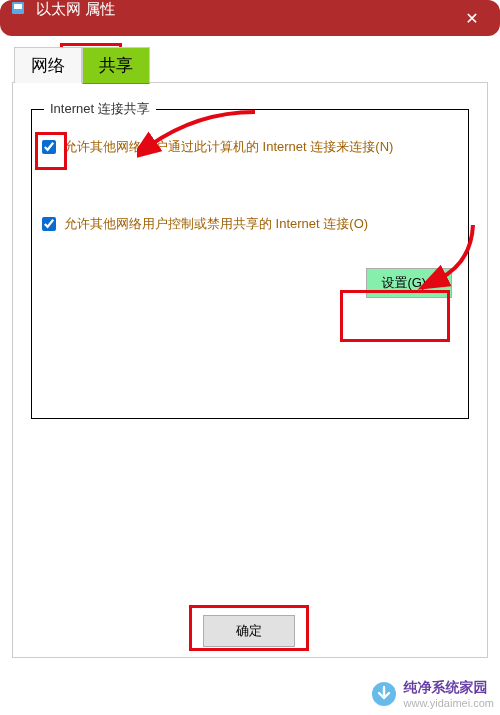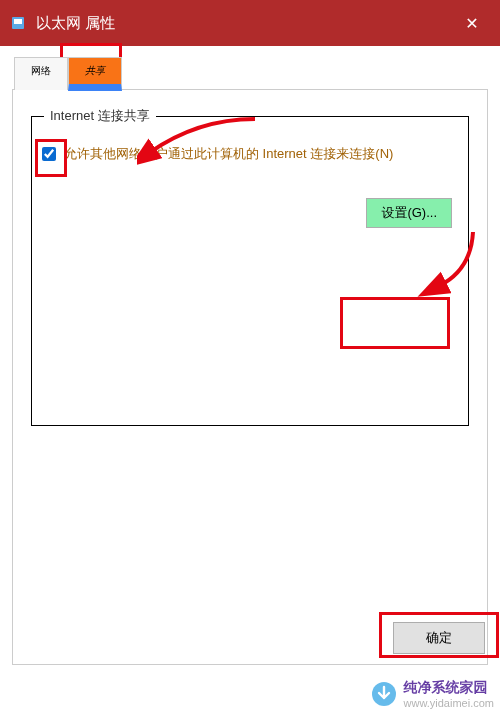--- a/index.html
+++ b/index.html
@@ -8,26 +8,27 @@
     padding: 0;
     width: 500px;
     height: 715px;
     font-family: "Microsoft YaHei", "Segoe UI", sans-serif;
     font-size: 13px;
     background: #fff;
     overflow: hidden;
     position: relative;
   }
   .titlebar {
-    height: 46px;
+    height: 36px;
     background: #b02b2b;
     color: #fff;
     display: flex;
-    align-items: center;
+    align-items: flex-start;
     padding: 0 8px 0 10px;
+    border-radius: 12px;
   }
   .titlebar .icon {
     width: 16px;
     height: 16px;
     margin-right: 10px;
     display: flex;
     align-items: center;
     justify-content: center;
   }
   .titlebar .title {
@@ -53,34 +54,33 @@
     position: relative;
     z-index: 1;
   }
   .tab {
     padding: 6px 16px;
     border: 1px solid #ccc;
     border-bottom: none;
     background: #fff;
     margin-right: 0;
     position: relative;
-    font-size: 10px;
+    font-size: 17px;
     cursor: default;
   }
   .tab.inactive {
     background: #f7f7f7;
     top: 1px;
   }
   .tab.active {
-    background: #f97316;
+    background: #84cc16;
     top: 1px;
     margin-bottom: -1px;
-    border-bottom: 7px solid #3b82f6;
+    border-bottom: 1px solid #3b82f6;
     z-index: 2;
-    font-style: italic;
   }
   .hl-tab {
     position: absolute;
     border: 3px solid #e30613;
     left: 60px;
     top: 43px;
     width: 62px;
     height: 42px;
     pointer-events: none;
   }
@@ -160,21 +160,21 @@
   .arrow {
     position: absolute;
     pointer-events: none;
   }
   .footer {
     position: absolute;
     bottom: 10px;
     left: 0;
     right: 0;
     display: flex;
-    justify-content: flex-end;
+    justify-content: center;
     padding-right: 2px;
   }
   .ok-btn {
     min-width: 92px;
     padding: 6px 18px;
     border: 1px solid #adadad;
     background: #e1e1e1;
     font: inherit;
   }
   .hl-ok {
@@ -229,20 +229,24 @@
 
     <div class="groupbox">
       <div class="group-title">Internet 连接共享</div>
 
       <div class="chk-row">
         <input type="checkbox" checked="" style="">
         <label>允许其他网络用户通过此计算机的 Internet 连接来连接(N)</label>
       </div>
       <div class="hl-chk"></div>
 
+      <div class="chk-row row2">
+        <input type="checkbox" checked="" style="">
+        <label>允许其他网络用户控制或禁用共享的 Internet 连接(O)</label>
+      </div>
 
       <div class="settings-row">
         <button class="btn">设置(G)...</button>
       </div>
       <div class="hl-settings"></div>
 
       <svg class="arrow" style="left:105px;top:0px" width="130" height="50">
         <defs>
             <marker id="ah1" markerWidth="10" markerHeight="10" refX="2" refY="3" orient="auto">
               <path d="M0,0 L0,6 L8,3 z" fill="#e30613"></path>

